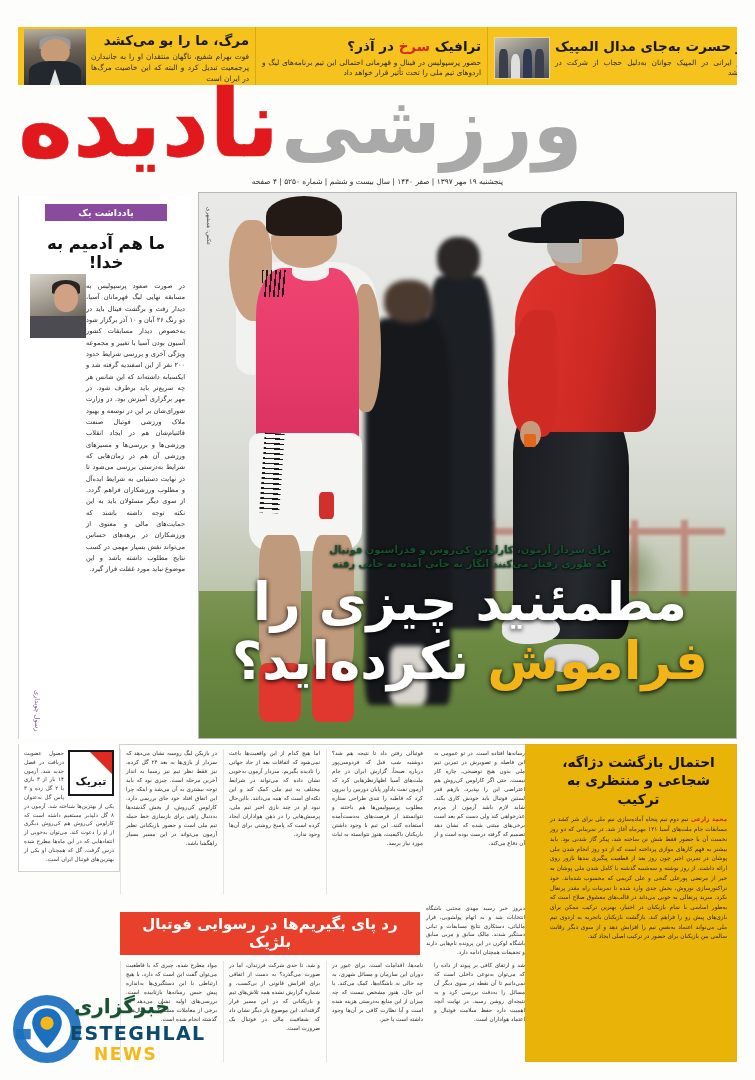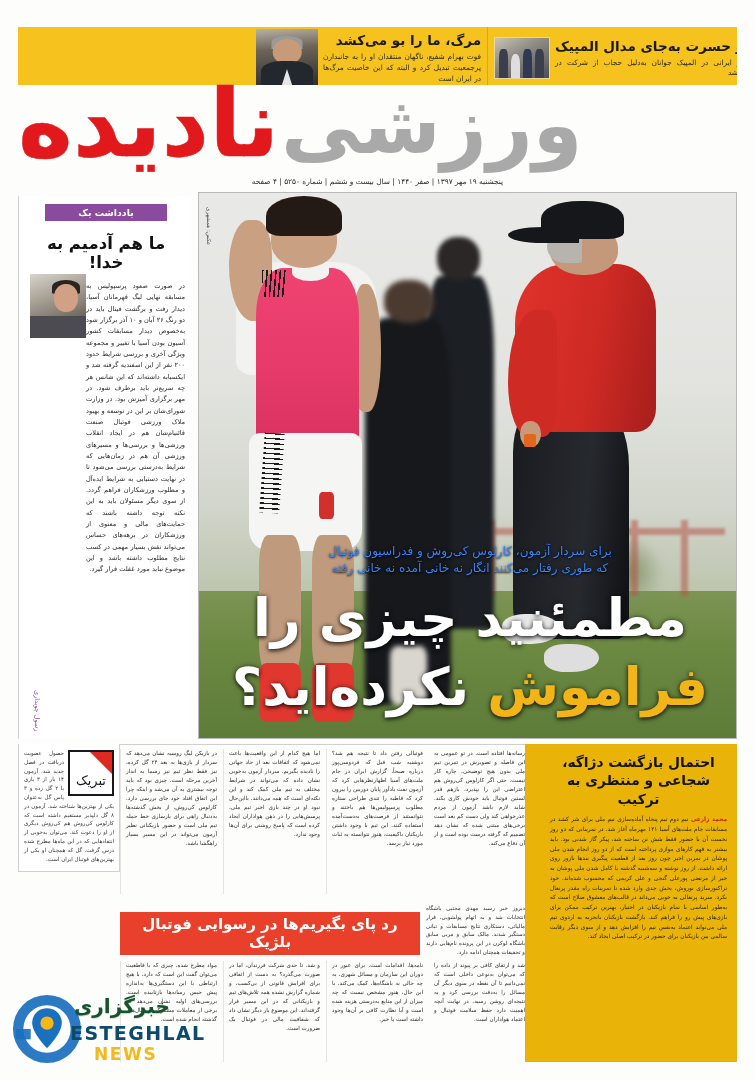--- a/index.html
+++ b/index.html
@@ -363,26 +363,26 @@
   
   .headline-wrap {
     position: absolute;
     left: 210px; top: 543px;
     width: 520px;
     text-align: center;
     z-index: 5;
     direction: rtl;
   }
   .kicker {
-    font-size: 12px; font-weight: normal; color: #3b82f6;
+    font-size: 10px; font-weight: bold; color: #14532d;
     line-height: 1.42; letter-spacing: -0.2px;
     text-shadow: 0 1px 2px rgba(0,0,0,.7), 0 0 3px rgba(0,0,0,.55);
   }
   .head-main {
-    margin-top: 14px;
+    margin-top: 4px;
     font-size: 52px; font-weight: bold; color: #ffffff;
     line-height: 1.05; letter-spacing: -1.6px;
     text-shadow: 0 2px 4px rgba(0,0,0,.65), 0 0 5px rgba(0,0,0,.5);
   }
   .head-main .yellow { color: #f3b418; }
 
   
   .bottom {
     position: absolute;
     left: 18px; top: 744px;
@@ -409,21 +409,21 @@
     background: #fff;
   }
   .tabrik .tri {
     position: absolute; right: 0; top: 0;
     width: 0; height: 0;
     border-top: 22px solid #e02a20;
     border-left: 22px solid transparent;
   }
   .tabrik .lbl {
     position: absolute; left: 0; right: 0; bottom: 6px;
-    text-align: center; font-size: 13px; font-weight: normal; color: #16181c;
+    text-align: center; font-size: 11px; font-weight: bold; color: #16181c;
   }
   .micro {
     font-size: 5.5px; line-height: 1.6; color: #333;
     text-align: justify;
   }
 
   
   .bottom-main {
     flex: 1;
     display: flex; flex-direction: column;
@@ -539,20 +539,27 @@
         <div class="tp-fig" style="left:52%;background:#2f3a52;"></div>
         <div class="tp-fig" style="left:74%;background:#3a3f4b;"></div>
       </div>
       <div class="teaser-txt">
         <div class="teaser-title">اشک و حسرت به‌جای مدال المپیک</div>
         <div class="teaser-sub">دختر جودوکار ایرانی در المپیک جوانان به‌دلیل حجاب از شرکت در مسابقات منع شد</div>
       </div>
 
     </div>
 
+    <div class="teaser t2">
+      <div class="teaser-txt">
+        <div class="teaser-title"><span>ترافیک </span><span class="hl">سرخ</span><span> در آذر؟</span></div>
+        <div class="teaser-sub">حضور پرسپولیس در فینال و قهرمانی احتمالی این تیم برنامه‌های لیگ و اردوهای تیم ملی را تحت تأثیر قرار خواهد داد</div>
+      </div>
+
+    </div>
 
     <div class="teaser t3">
       <div class="teaser-photo portrait">
         <div class="tp-hair"></div>
         <div class="tp-head"></div>
         <div class="tp-body"></div>
         <div class="tp-shirt"></div>
       </div>
       <div class="teaser-txt">
         <div class="teaser-title">مرگ، ما را بو می‌کشد</div>

